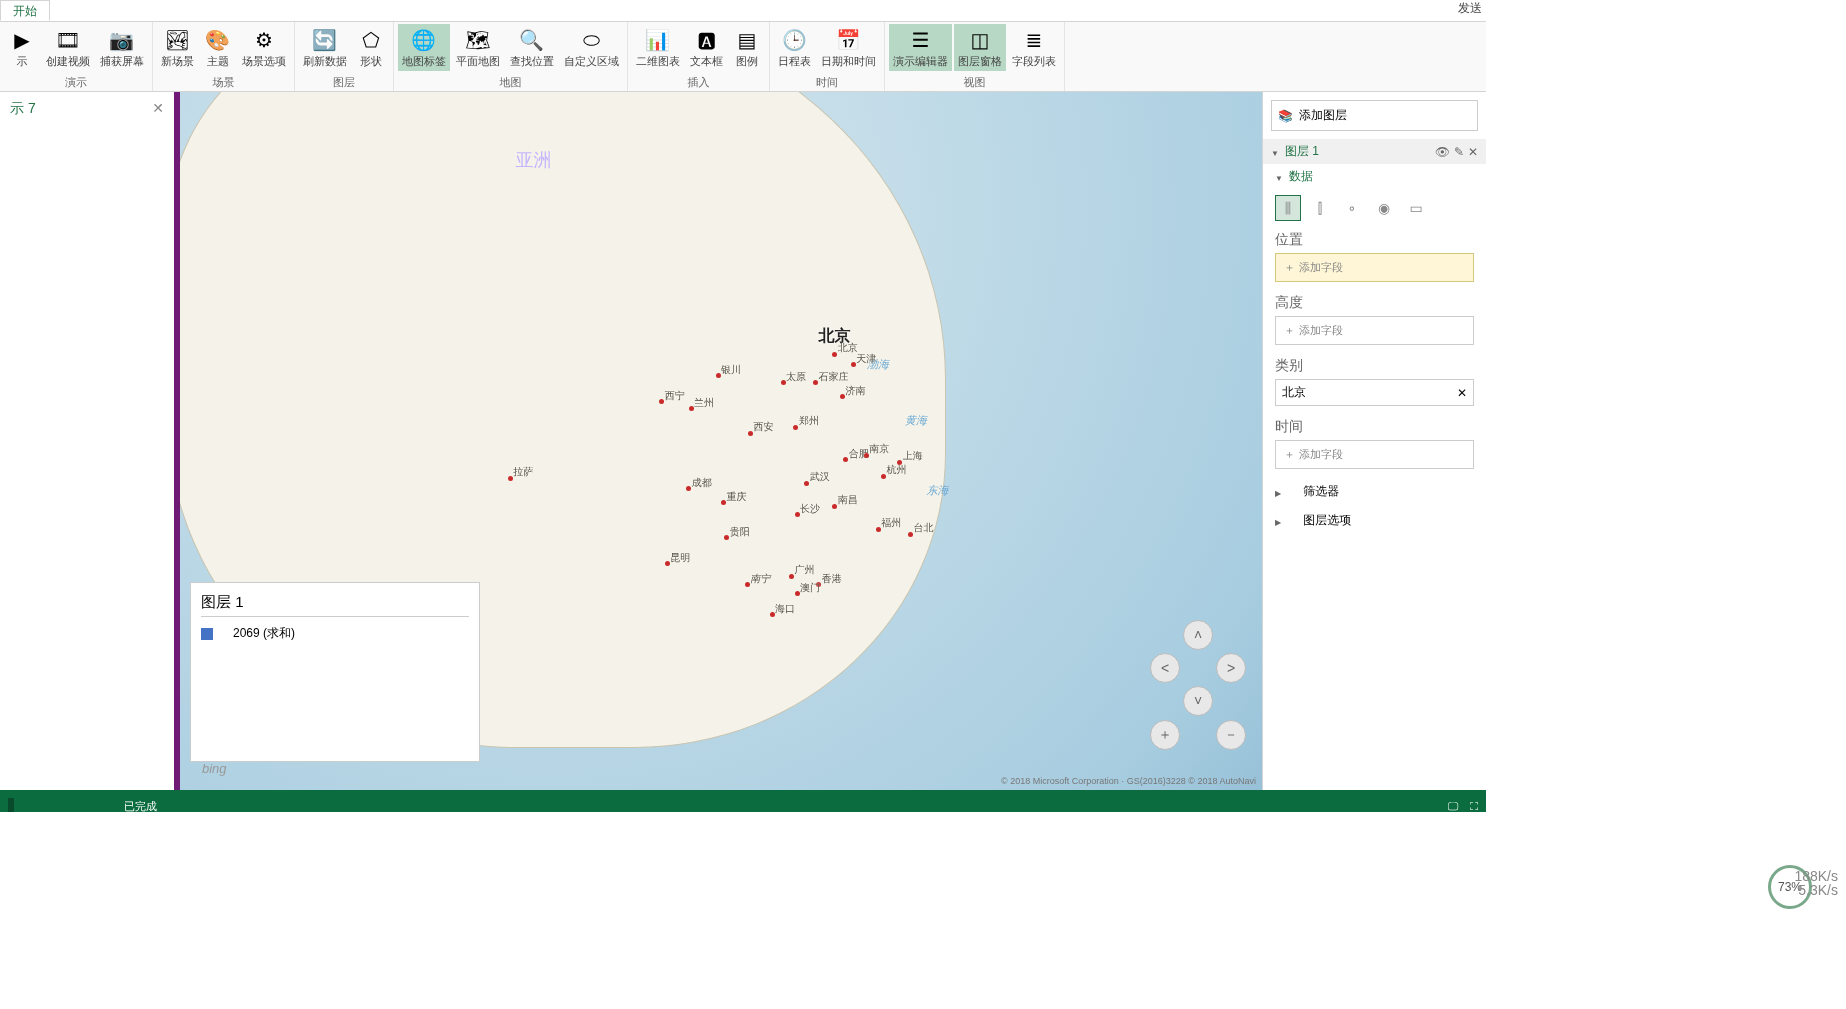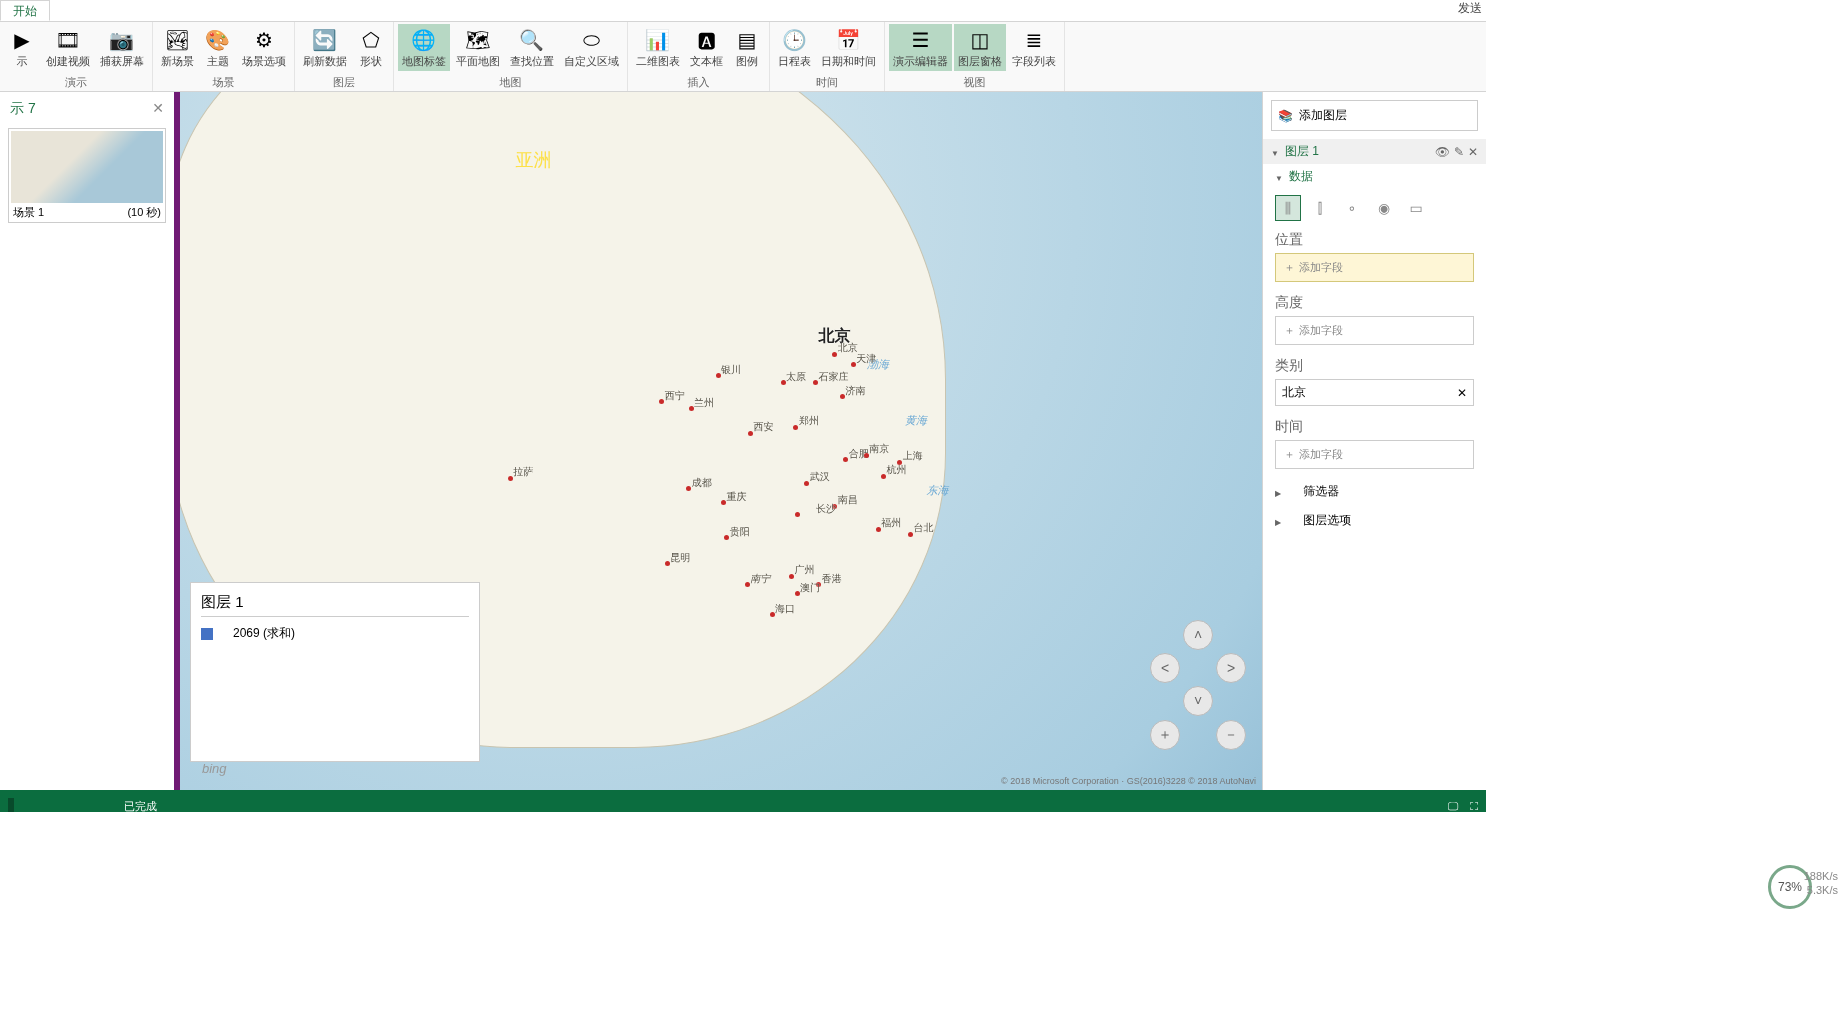--- a/index.html
+++ b/index.html
@@ -31,21 +31,21 @@
     .scene-thumb-img { width: 100%; height: 72px; background: linear-gradient(135deg, #e8e4d8 40%, #a8c8d8 60%); position: relative; }
     .scene-thumb-footer { display: flex; justify-content: space-between; font-size: 11px; padding: 2px 2px 0; }
     
     
     .map-area { flex: 1; position: relative; background: #355577; overflow: hidden; }
     .globe { position: absolute; width: 160%; height: 220%; left: -30%; top: -60%; border-radius: 50%; background: radial-gradient(circle at 40% 35%, #d8e8ef 0%, #a8cde0 55%, #6fa4c5 85%); overflow: hidden; }
     .land { position: absolute; background: #f5f3e9; border: 1px solid #c8c4b0; }
     .land.china { left: 18%; top: 22%; width: 45%; height: 48%; border-radius: 30% 50% 40% 45%; }
     .city-dot { position: absolute; width: 5px; height: 5px; background: #c92a2a; border-radius: 50%; }
     .city-label { position: absolute; font-size: 10px; color: #545043; text-shadow: 0 0 2px #fff; white-space: nowrap; }
-    .continent-label { position: absolute; color: #fde047; font-size: 18px; font-weight: 500; }
+    .continent-label { position: absolute; color: #c4b5fd; font-size: 18px; font-weight: 500; }
     .sea-label { position: absolute; color: #6aa8d4; font-size: 11px; font-style: italic; }
     
     .bing-logo { position: absolute; left: 14px; bottom: 14px; color: #999; font-style: italic; font-size: 13px; margin-left: 8px; }
     
     
     .legend { position: absolute; left: 10px; bottom: 28px; width: 290px; height: 180px; background: #fff; border: 1px solid #ccc; padding: 10px; }
     .legend-title { font-size: 15px; border-bottom: 1px solid #ccc; padding-bottom: 4px; margin-bottom: 8px; }
     .legend-item { display: flex; align-items: center; gap: 20px; }
     .legend-swatch { width: 12px; height: 12px; background: #4472c4; }
     
@@ -57,21 +57,21 @@
     .nav-arrow, .nav-zoom { position: absolute; width: 30px; height: 30px; border-radius: 50%; background: #e8e8e8; border: 1px solid #bbb; display: flex; align-items: center; justify-content: center; cursor: pointer; font-size: 14px; color: #666; }
     .nav-up { left: 33px; top: 0; }
     .nav-down { left: 33px; bottom: 0; }
     .nav-left { left: 0; top: 33px; }
     .nav-right { right: 0; top: 33px; }
     .nav-zoom-row { display: flex; gap: 36px; margin-top: -4px; }
     .nav-zoom { position: static; }
     
     .gauge { position: absolute; right: 8px; bottom: 100px; width: 70px; height: 44px; }
     .gauge-circle { width: 44px; height: 44px; border-radius: 50%; border: 3px solid #7aa88a; background: rgba(255,255,255,.85); display: flex; align-items: center; justify-content: center; font-size: 12px; color: #555; float: left; }
-    .gauge-text { position: absolute; right: 0; top: 4px; font-size: 11px; color: #888; text-align: right; line-height: 14px; }
+    .gauge-text { position: absolute; right: 0; top: 4px; font-size: 14px; color: #888; text-align: right; line-height: 14px; }
     
     
     .layer-panel { width: 224px; background: #fff; border-left: 1px solid #d4d4d4; display: flex; flex-direction: column; }
     .add-layer-btn { margin: 8px; padding: 6px; border: 1px solid #ccc; text-align: left; cursor: pointer; display: flex; align-items: center; gap: 6px; }
     .layer-header { background: #f0f0f0; padding: 4px 8px; display: flex; align-items: center; gap: 6px; color: #217346; font-weight: 500; }
     .layer-header-icons { margin-left: auto; display: flex; gap: 4px; color: #666; }
     .layer-header-icons span { cursor: pointer; }
     .data-header { padding: 4px 12px; color: #217346; font-weight: 500; display: flex; align-items: center; gap: 6px; }
     .viz-types { display: flex; gap: 6px; padding: 6px 12px; }
     .viz-btn { width: 26px; height: 26px; border: 1px solid transparent; display: flex; align-items: center; justify-content: center; cursor: pointer; color: #888; font-size: 14px; }
@@ -215,27 +215,20 @@
     <div class="ribbon-group-label">视图</div>
   </div>
 </div>
 
 <div class="main">
 
   <div class="scenes-panel">
     <div class="scenes-header">
       <span>示 7</span>
       <span class="scenes-close">✕</span>
-    </div>
-    <div class="scene-thumb">
-      <div class="scene-thumb-img"></div>
-      <div class="scene-thumb-footer">
-        <span>场景 1</span>
-        <span>(10 秒)</span>
-      </div>
     </div>
   </div>
 
   <div class="map-area">
     <div class="globe">
       <div class="land china"></div>
     </div>
     <div class="continent-label" style="left:31%;top:8%;">亚洲</div>
     <div class="sea-label" style="left:63.5%;top:38%;">渤海</div>
     <div class="sea-label" style="left:67%;top:46%;">黄海</div>
@@ -274,21 +267,21 @@
         <div class="city-label" style="left: 65.3%; top: 53.2%;">杭州</div>
         <div class="city-dot" style="left: 57.7%; top: 55.7%;"></div>
         <div class="city-label" style="left: 58.2%; top: 54.2%;">武汉</div>
         <div class="city-dot" style="left: 46.8%; top: 56.5%;"></div>
         <div class="city-label" style="left: 47.3%; top: 55%;">成都</div>
         <div class="city-dot" style="left: 50%; top: 58.5%;"></div>
         <div class="city-label" style="left: 50.5%; top: 57%;">重庆</div>
         <div class="city-dot" style="left: 60.3%; top: 59%;"></div>
         <div class="city-label" style="left: 60.8%; top: 57.5%;">南昌</div>
         <div class="city-dot" style="left: 56.8%; top: 60.2%;"></div>
-        <div class="city-label" style="left: 57.3%; top: 58.7%; margin-left: 16px;">长沙</div>
+        <div class="city-label" style="left: 57.3%; top: 58.7%;">长沙</div>
         <div class="city-dot" style="left: 64.3%; top: 62.3%;"></div>
         <div class="city-label" style="left: 64.8%; top: 60.8%;">福州</div>
         <div class="city-dot" style="left: 50.3%; top: 63.5%;"></div>
         <div class="city-label" style="left: 50.8%; top: 62%;">贵阳</div>
         <div class="city-dot" style="left: 67.3%; top: 63%;"></div>
         <div class="city-label" style="left: 67.8%; top: 61.5%;">台北</div>
         <div class="city-dot" style="left: 44.8%; top: 67.2%;"></div>
         <div class="city-label" style="left: 45.3%; top: 65.7%;">昆明</div>
         <div class="city-dot" style="left: 52.2%; top: 70.2%;"></div>
         <div class="city-label" style="left: 52.7%; top: 68.7%; font-style: italic;">南宁</div>

